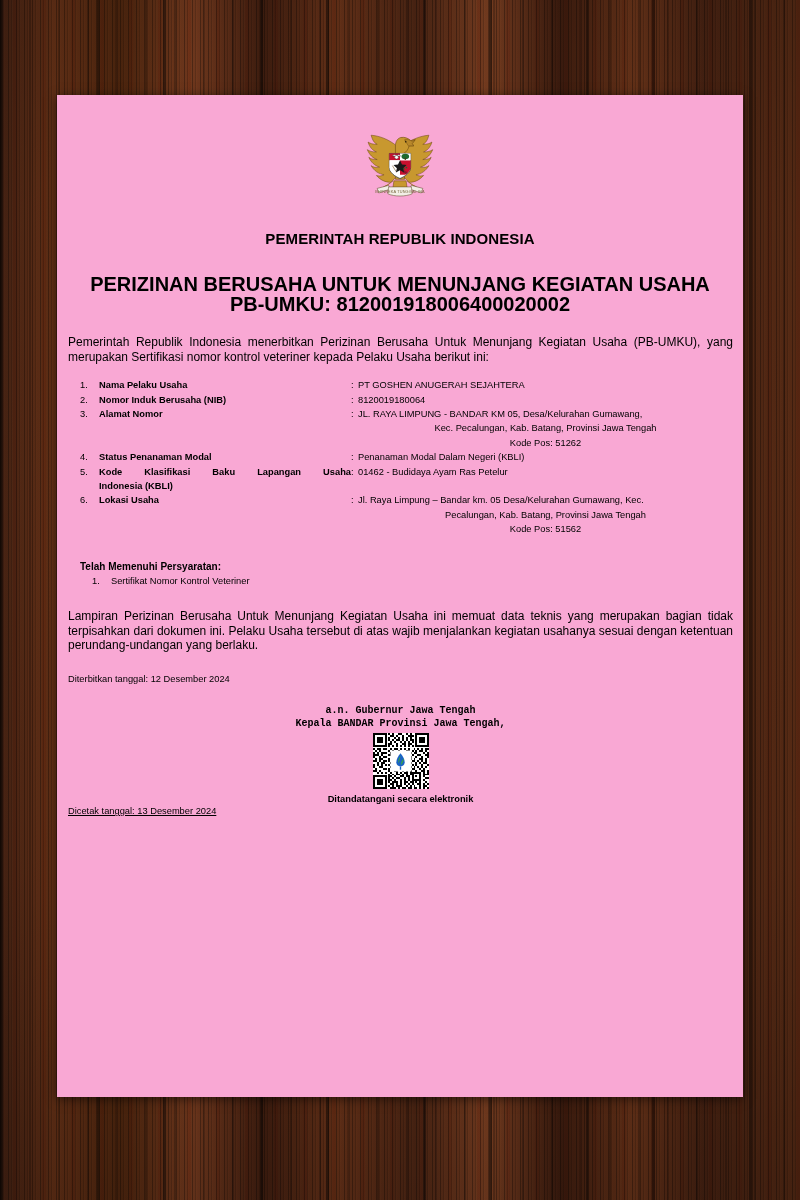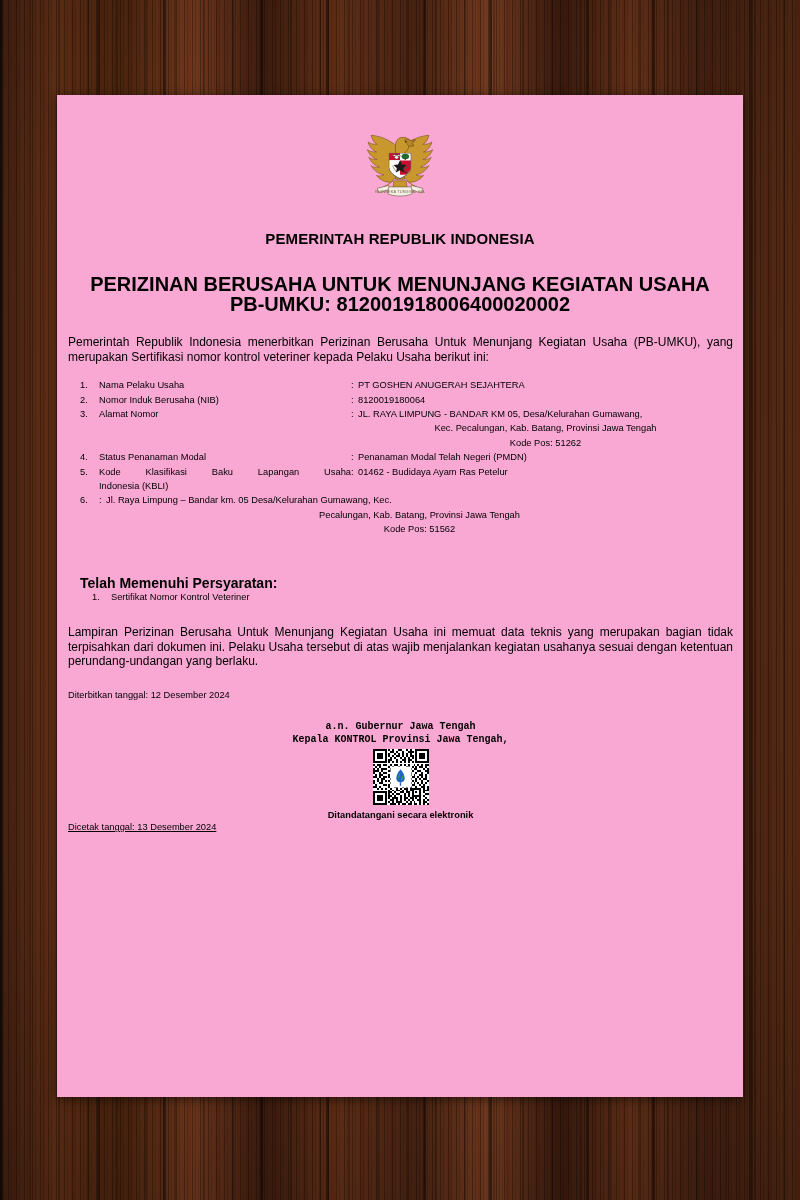--- a/index.html
+++ b/index.html
@@ -88,35 +88,35 @@
   .para {
     font-size:12px;
     line-height:14.6px;
     text-align:justify;
   }
 
   
   .detail-list { margin-top:14px; padding-left:12px; }
   .drow { display:flex; font-size:9.3px; line-height:14.4px; }
   .dnum { width:19px; flex:0 0 19px; }
-  .dlabel { width:252px; flex:0 0 252px; }
+  .dlabel { width:252px; flex:0 0 252px;font-weight:bold; }
   .dlabel.justify {
     text-align:justify;
     text-align-last:justify;
   }
   .dlabel .l2 { text-align:left; text-align-last:left; display:block; }
   .dval { flex:1; }
   .dval .colon { display:inline-block; width:7px; }
   .dval-body { display:block; text-align:justify; }
   .dval-ind { padding-left:7px; display:block;text-align:center; }
 
   
   .req-title {
-    margin-top:39px; padding-left:12px;
-    font-size:14px; font-weight:bold; line-height:14px;
+    margin-top:23px; padding-left:12px;
+    font-size:10px; font-weight:bold; line-height:14px;
   }
   .req-row { display:flex; padding-left:24px; font-size:9.3px; line-height:14.4px; }
   .req-row .dnum { width:19px; flex:0 0 19px; }
 
   .para2 { margin-top:21px; }
   .issued { margin-top:19px; font-size:9.3px; line-height:14px; }
 
   
   .sig {
     margin-top:18px;
@@ -249,31 +249,32 @@
         <span class="dval">
           <span class="dval-body"><span class="colon">:</span><span>JL. RAYA LIMPUNG - BANDAR KM 05, Desa/Kelurahan Gumawang,</span></span>
           <span class="dval-ind">Kec. Pecalungan, Kab. Batang, Provinsi Jawa Tengah</span>
           <span class="dval-ind">Kode Pos: 51262</span>
         </span>
       </div>
 
       <div class="drow">
         <span class="dnum">4.</span>
         <span class="dlabel">Status Penanaman Modal</span>
-        <span class="dval"><span class="colon">:</span><span>Penanaman Modal Telah Negeri (PMDN)</span></span>
+        <span class="dval"><span class="colon">:</span><span>Penanaman Modal Dalam Negeri (KBLI)</span></span>
       </div>
 
       <div class="drow">
         <span class="dnum">5.</span>
         <span class="dlabel justify"><span>Kode Klasifikasi Baku Lapangan Usaha</span><span class="l2">Indonesia (KBLI)</span></span>
         <span class="dval"><span class="colon">:</span><span>01462 - Budidaya Ayam Ras Petelur</span></span>
       </div>
 
       <div class="drow">
         <span class="dnum">6.</span>
+        <span class="dlabel">Lokasi Usaha</span>
         <span class="dval">
           <span class="dval-body"><span class="colon">:</span><span>Jl. Raya Limpung – Bandar km. 05 Desa/Kelurahan Gumawang, Kec.</span></span>
           <span class="dval-ind">Pecalungan, Kab. Batang, Provinsi Jawa Tengah</span>
           <span class="dval-ind">Kode Pos: 51562</span>
         </span>
       </div>
 
     </div>
 
     <div class="req-title">Telah Memenuhi Persyaratan:</div>
@@ -282,21 +283,21 @@
       <span>Sertifikat Nomor Kontrol Veteriner</span>
     </div>
 
     <div class="para para2">Lampiran Perizinan Berusaha Untuk Menunjang Kegiatan Usaha ini memuat data teknis yang merupakan bagian tidak terpisahkan dari dokumen ini. Pelaku Usaha tersebut di atas wajib menjalankan kegiatan usahanya sesuai dengan ketentuan perundang-undangan yang berlaku.</div>
 
     <div class="issued">Diterbitkan tanggal: 12 Desember 2024</div>
 
     <div class="sig">
       <div class="sig-inner">
         <div class="sig-line">a.n. Gubernur Jawa Tengah</div>
-        <div class="sig-line">Kepala KONTROL Provinsi Jawa Tengah,</div>
+        <div class="sig-line">Kepala BANDAR Provinsi Jawa Tengah,</div>
 
         <div class="qr-wrap">
           <svg class="qr-svg" viewBox="0 0 29 29" shape-rendering="crispEdges">
             <rect width="29" height="29" fill="#ffffff"></rect>
             <g fill="#000000">
 
               <path d="M0 0h7v7h-7z"></path>
                 <path d="M1 1h5v5h-5z" fill="#fff"></path>
                 <path d="M2 2h3v3h-3z"></path>
 

